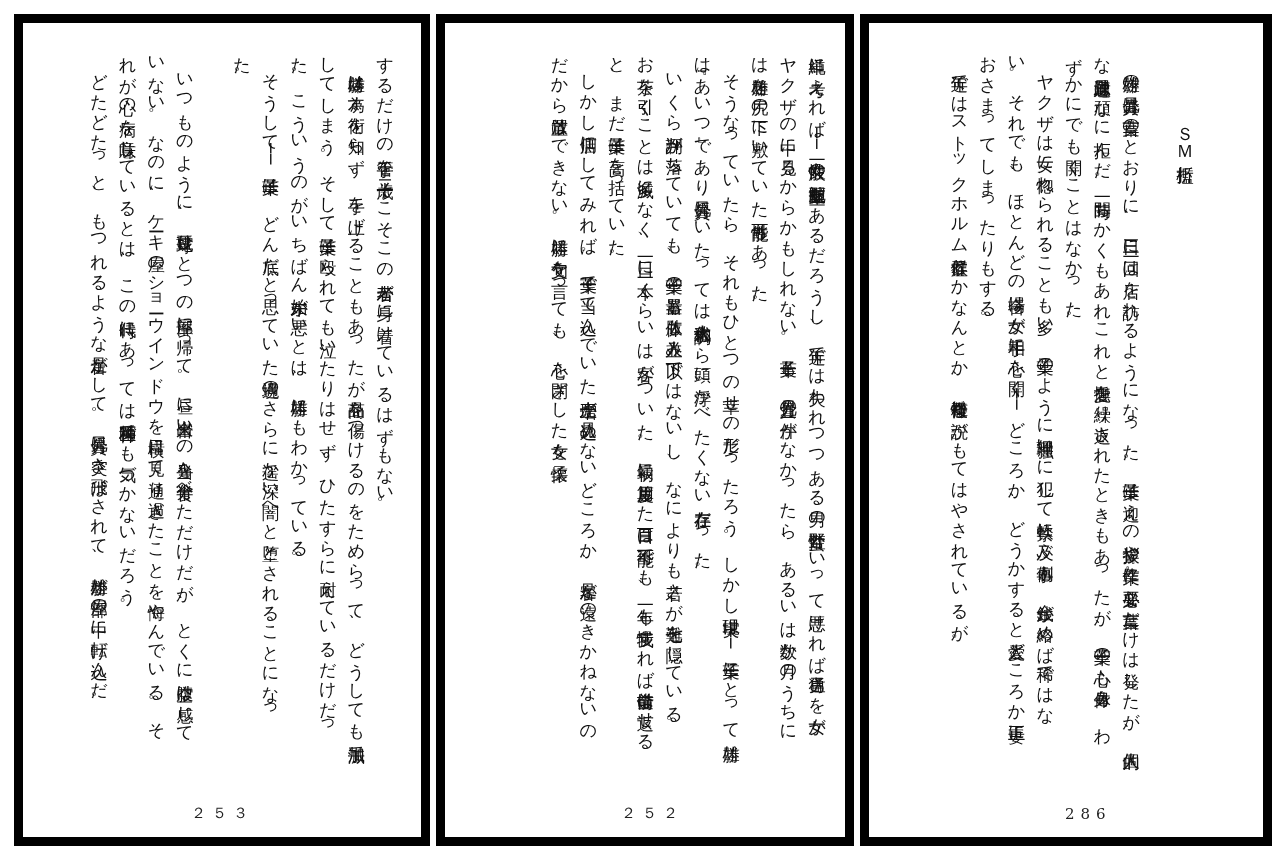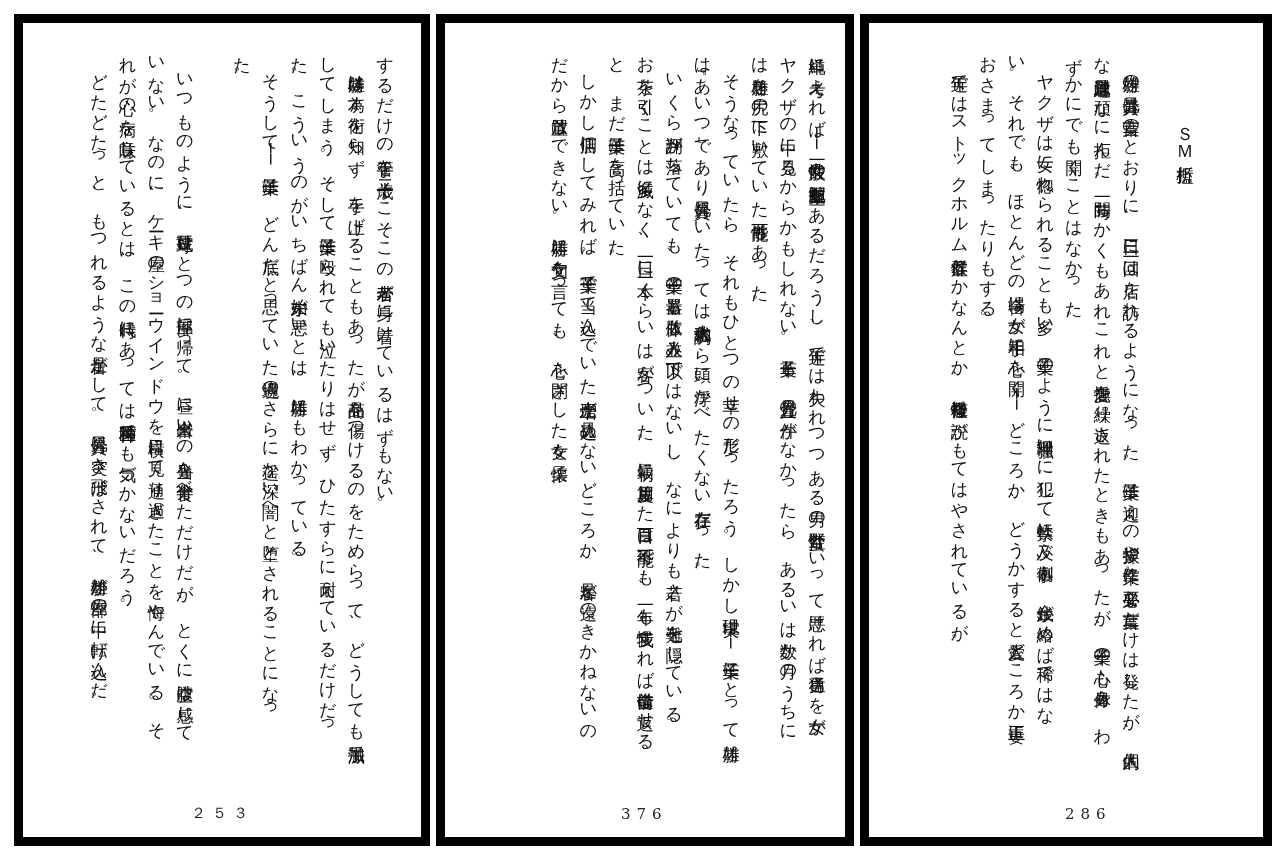--- a/index.html
+++ b/index.html
@@ -90,21 +90,21 @@
     <div class="page-number">２５３</div>
   </div>
 
   <div class="page" id="page-252">
     <div class="text-block">
       <p class="para">単純に考えれば──女性一般の被支配願望もあるだろうし、近年では失われつつある男の野蛮性といって悪ければ勇猛さを女がヤクザの中に見るからかもしれない。葉子も、兄貴分の一件がなかったら、あるいは数か月のうちには勝雄を尻の下に敷いていた可能性もあった。</p>
       <p class="para indent">そうなっていたら、それもひとつの幸せの形だったろう。しかし現実は──葉子にとって勝雄は『あいつ』であり兄貴分にいたっては人称代名詞すら頭に浮かべたくない存在だった。</p>
       <p class="para indent">いくら評判が落ちていても、葉子の器量も肢体も人並み以下ではないし、なによりも若さが七難を隠している。お茶を引くことは滅多になく、一日に一本くらいは客がついた。最初に皮算用した百日は不可能でも、一年も我慢すれば前借金は返せると、まだ葉子は高を括っていた。</p>
       <p class="para indent">しかし店側にしてみれば。葉子で当て込んでいた売上増が見込めないどころか、客足が遠のきかねないのだから放置はできない。勝雄に文句を言っても、心を閉ざした女を懐柔</p>
     </div>
-    <div class="page-number">376</div>
+    <div class="page-number">２５２</div>
   </div>
 
   <div class="page" id="page-251">
     <div class="title">ＳＭ折檻</div>
     <div class="text-block">
       <p class="para indent">勝雄の兄貴分は言葉のとおりに、三日に一回は店を訪れるようになった。葉子は迎えの挨拶や『作業』に必要な言葉だけは発したが、個人的な意思疎通は頑なに拒んだ。一時間ちかくもあれこれと愛撫を繰り返されたときもあったが、葉子の心も身体も、わずかにでも開くことはなかった。</p>
       <p class="para indent">ヤクザは女に惚れられることも多い。葉子のように無理強いに犯して軟禁に及ぶ事例も、金銭が絡めば稀ではない。それでも、ほとんどの場合は女が相手に心を開く──どころか、どうかすると愛人どころか正妻におさまってしまったりもする。</p>
       <p class="para indent">近年ではストックホルム症候群とかなんとか、複雑怪奇な説がもてはやされているが。</p>
     </div>
     <div class="page-number">286</div>

